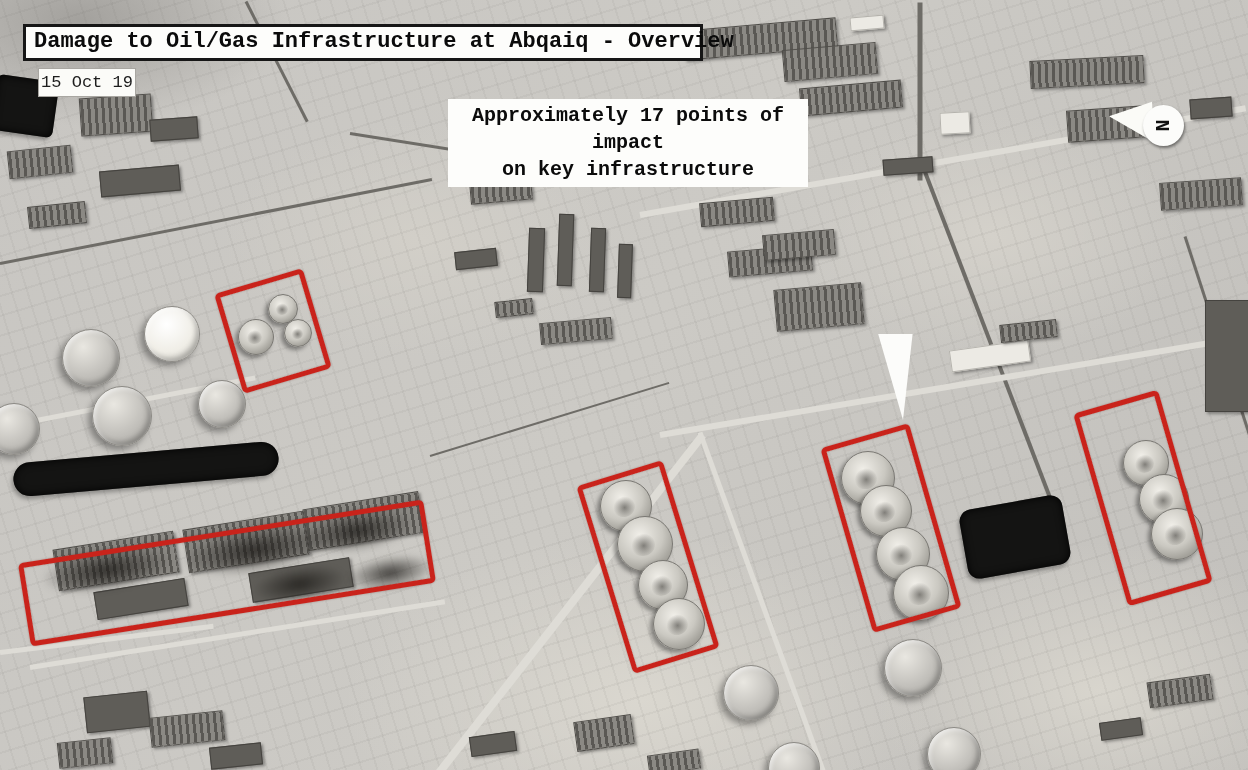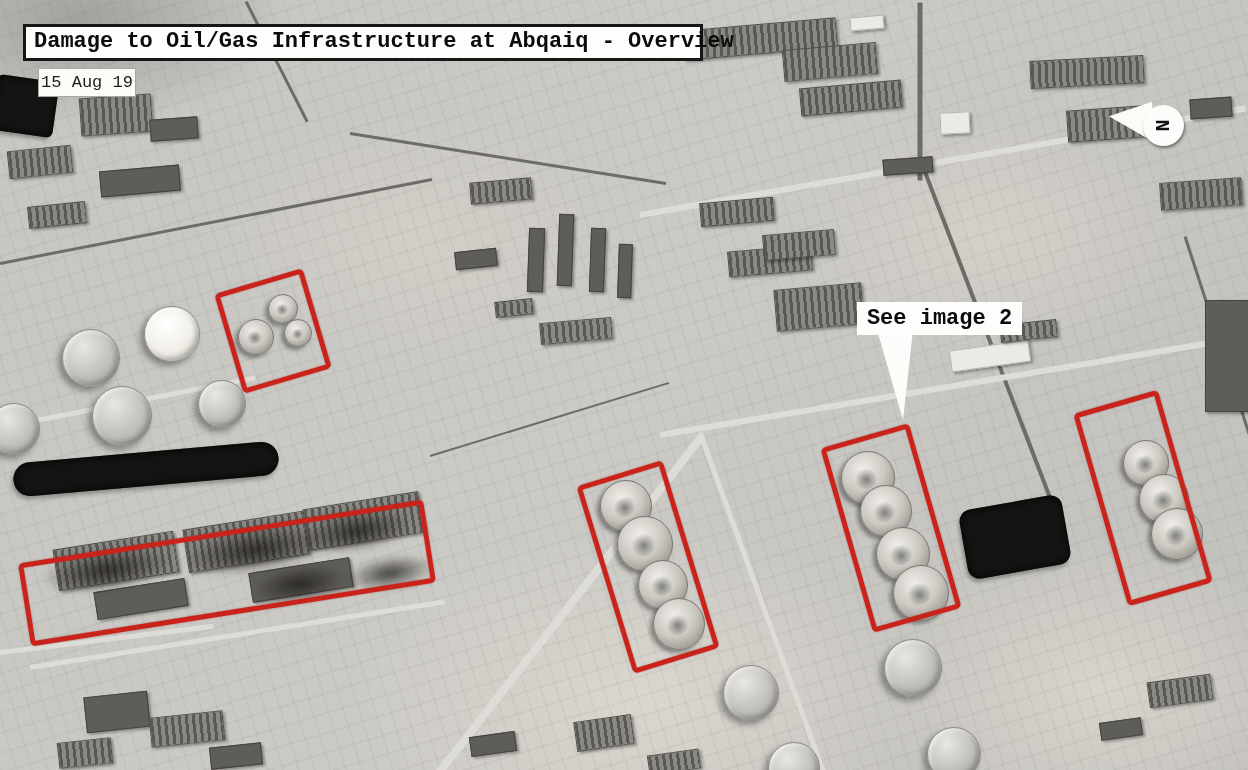--- a/index.html
+++ b/index.html
@@ -158,26 +158,27 @@
       <div class="marker" style="left: 603px; top: 469px; width: 90px; height: 196px; border-color: rgb(201, 35, 27); transform: rotate(-17deg);"></div>
       <div class="marker" style="left: 845px; top: 432px; width: 92px; height: 192px; border-color: rgb(201, 35, 27); transform: rotate(-16deg);"></div>
       <div class="marker" style="left: 1099px; top: 398px; width: 88px; height: 200px; border-color: rgb(201, 35, 27); transform: rotate(-16deg);"></div>
     </div>
 
   <div class="anno title-box">
     <span>Damage to Oil/Gas Infrastructure at Abqaiq - Overview</span>
   </div>
 
   <div class="anno date-box">
-    <span>15 Aug 19</span>
+    <span>15 Oct 19</span>
   </div>
 
+  <div class="anno note-box">
+    <div>Approximately 17 points of impact</div>
+    <div>on key infrastructure</div>
+  </div>
 
-  <div class="anno see-box">
-    <span>See image 2</span>
-  </div>
   <div class="anno pointer"></div>
 
   <div class="anno compass-arrow"></div>
   <div class="anno compass-circle">
     <span>N</span>
   </div>
 </div>
 
 </body></html>

